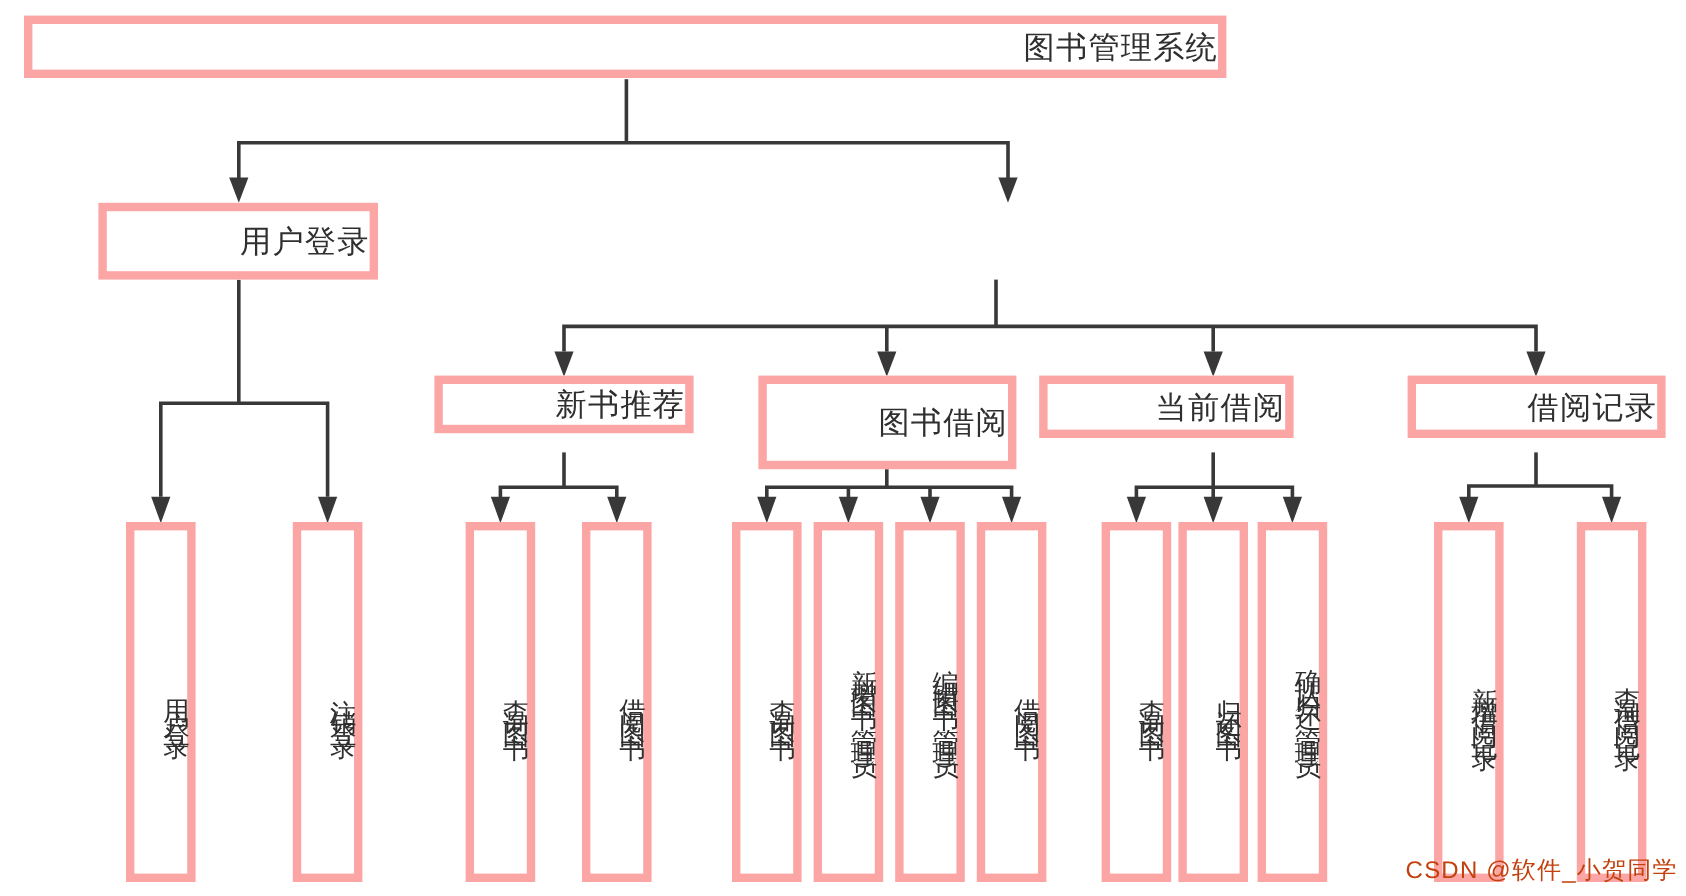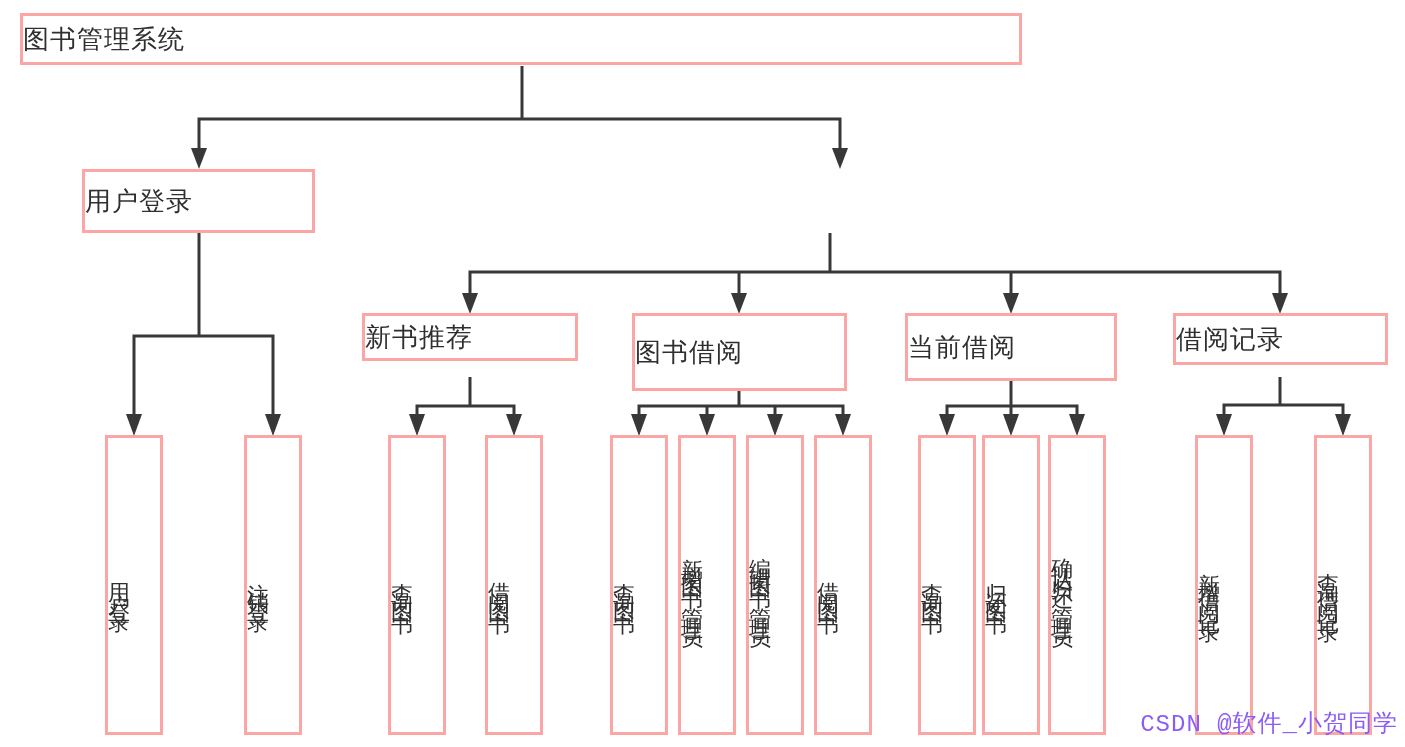--- a/index.html
+++ b/index.html
@@ -5,30 +5,30 @@
   html,body{margin:0;padding:0;background:#ffffff;}
   .stage{
     position:relative;width:1405px;height:747px;background:#ffffff;overflow:hidden;
     font-family:"Liberation Sans","DejaVu Sans",sans-serif;color:#2f2f2f;
   }
   .wires{position:absolute;left:0;top:0;width:1405px;height:747px;}
   .wires path.line{stroke:#383838;stroke-width:3;fill:none;}
   .wires path.head{fill:#383838;stroke:none;}
   .box{
     position:absolute;box-sizing:border-box;background:#ffffff;
-    border:3px solid #fca5a5;display:flex;align-items:center;justify-content:flex-start;
+    border:7px solid #fca5a5;display:flex;align-items:center;justify-content:flex-end;font-family:Liberation Mono, monospace;
   }
   .box.h .lbl{font-size:26px;letter-spacing:1px;white-space:nowrap;}
   .box.v .lbl{
     writing-mode:vertical-rl;text-orientation:mixed;
     font-size:22px;letter-spacing:10px;line-height:1;white-space:nowrap;
   }
   .watermark{
-    position:absolute;right:7px;bottom:8px;font-size:24px;color:#8b5cf6;
-    letter-spacing:1px;z-index:5;white-space:nowrap;font-family:Liberation Mono, monospace;
+    position:absolute;right:7px;bottom:8px;font-size:20px;color:#c2410c;
+    letter-spacing:1px;z-index:5;white-space:nowrap;
   }
 </style>
 </head>
 <body>
 
 <div class="stage">
 
   <svg class="wires" viewBox="0 0 1405 747">
     <g>
       <path class="line" d="M522,66 V119"></path>
@@ -90,21 +90,21 @@
   <div class="box h" style="left:82px;top:169px;width:233px;height:64px">
     <span class="lbl">用户登录</span>
   </div>
 
   <div class="box h" style="left:362px;top:313px;width:216px;height:48px">
     <span class="lbl">新书推荐</span>
   </div>
   <div class="box h" style="left:632px;top:313px;width:215px;height:78px">
     <span class="lbl">图书借阅</span>
   </div>
-  <div class="box h" style="left:905px;top:313px;width:212px;height:68px">
+  <div class="box h" style="left:866px;top:313px;width:212px;height:52px">
     <span class="lbl">当前借阅</span>
   </div>
   <div class="box h" style="left:1173px;top:313px;width:215px;height:52px">
     <span class="lbl">借阅记录</span>
   </div>
 
   <div class="box v" style="left:105px;top:435px;width:58px;height:300px">
     <span class="lbl">用户登录</span>
   </div>
   <div class="box v" style="left:244px;top:435px;width:58px;height:300px">

